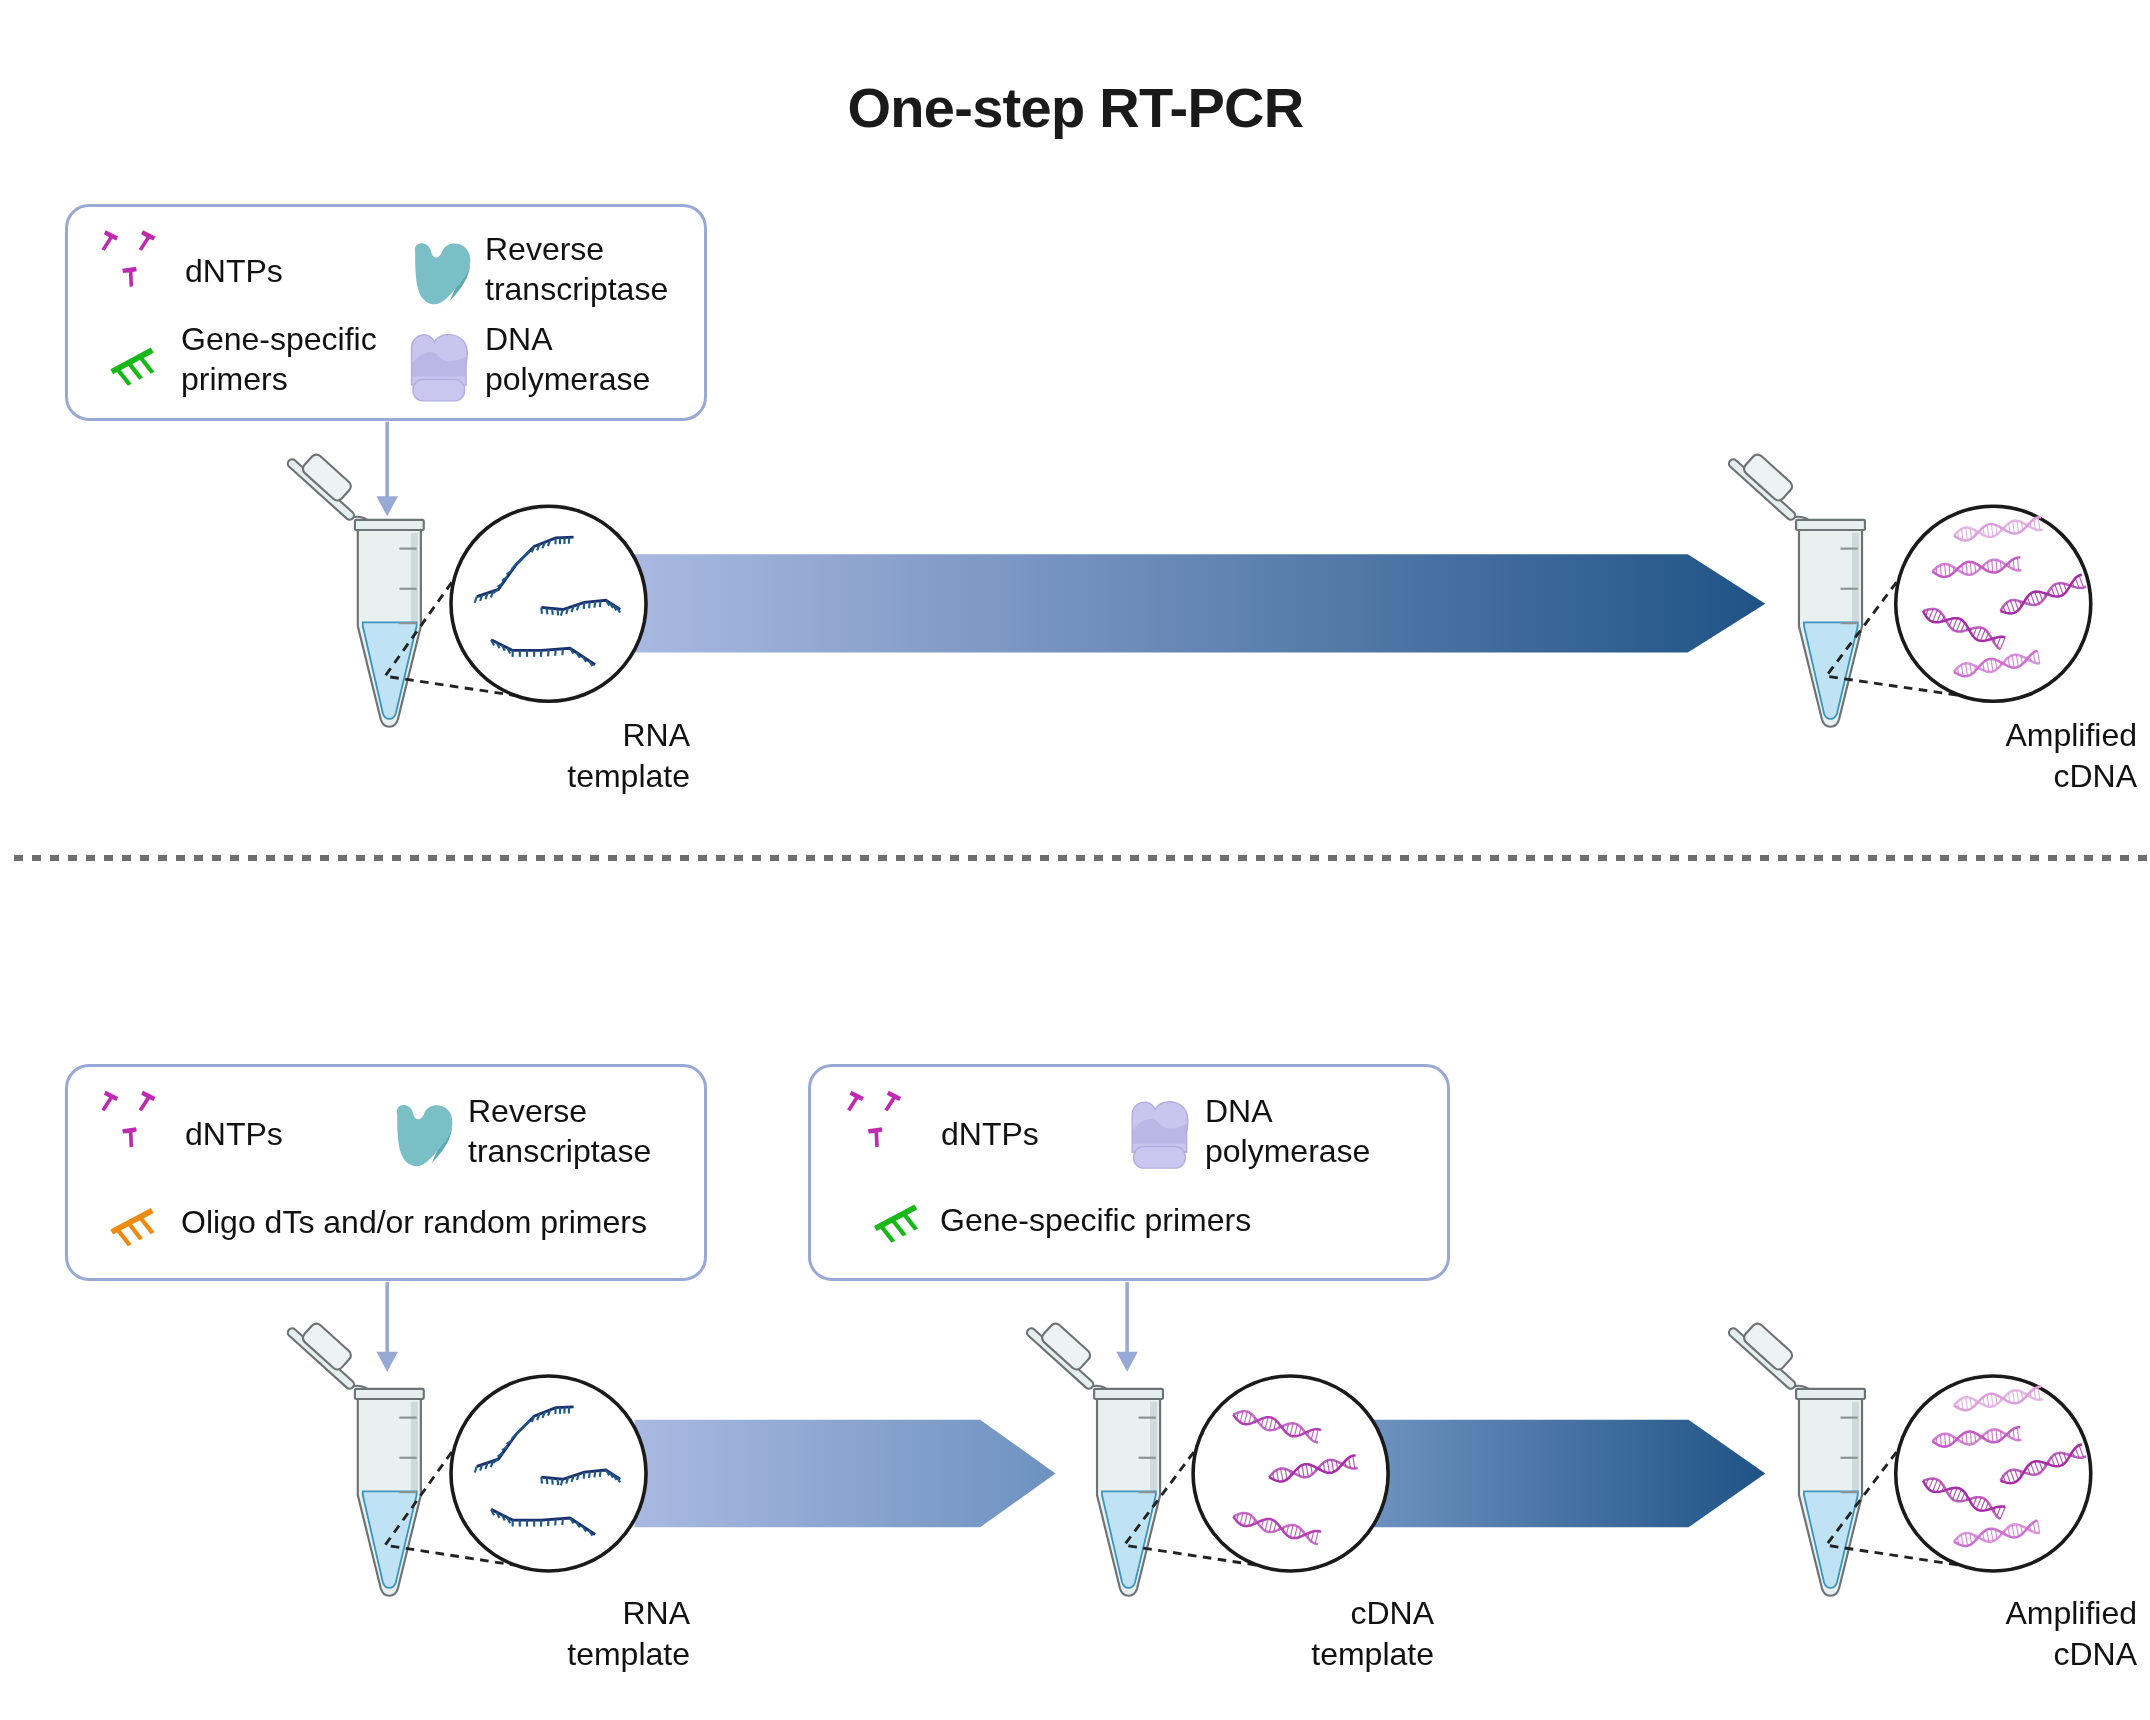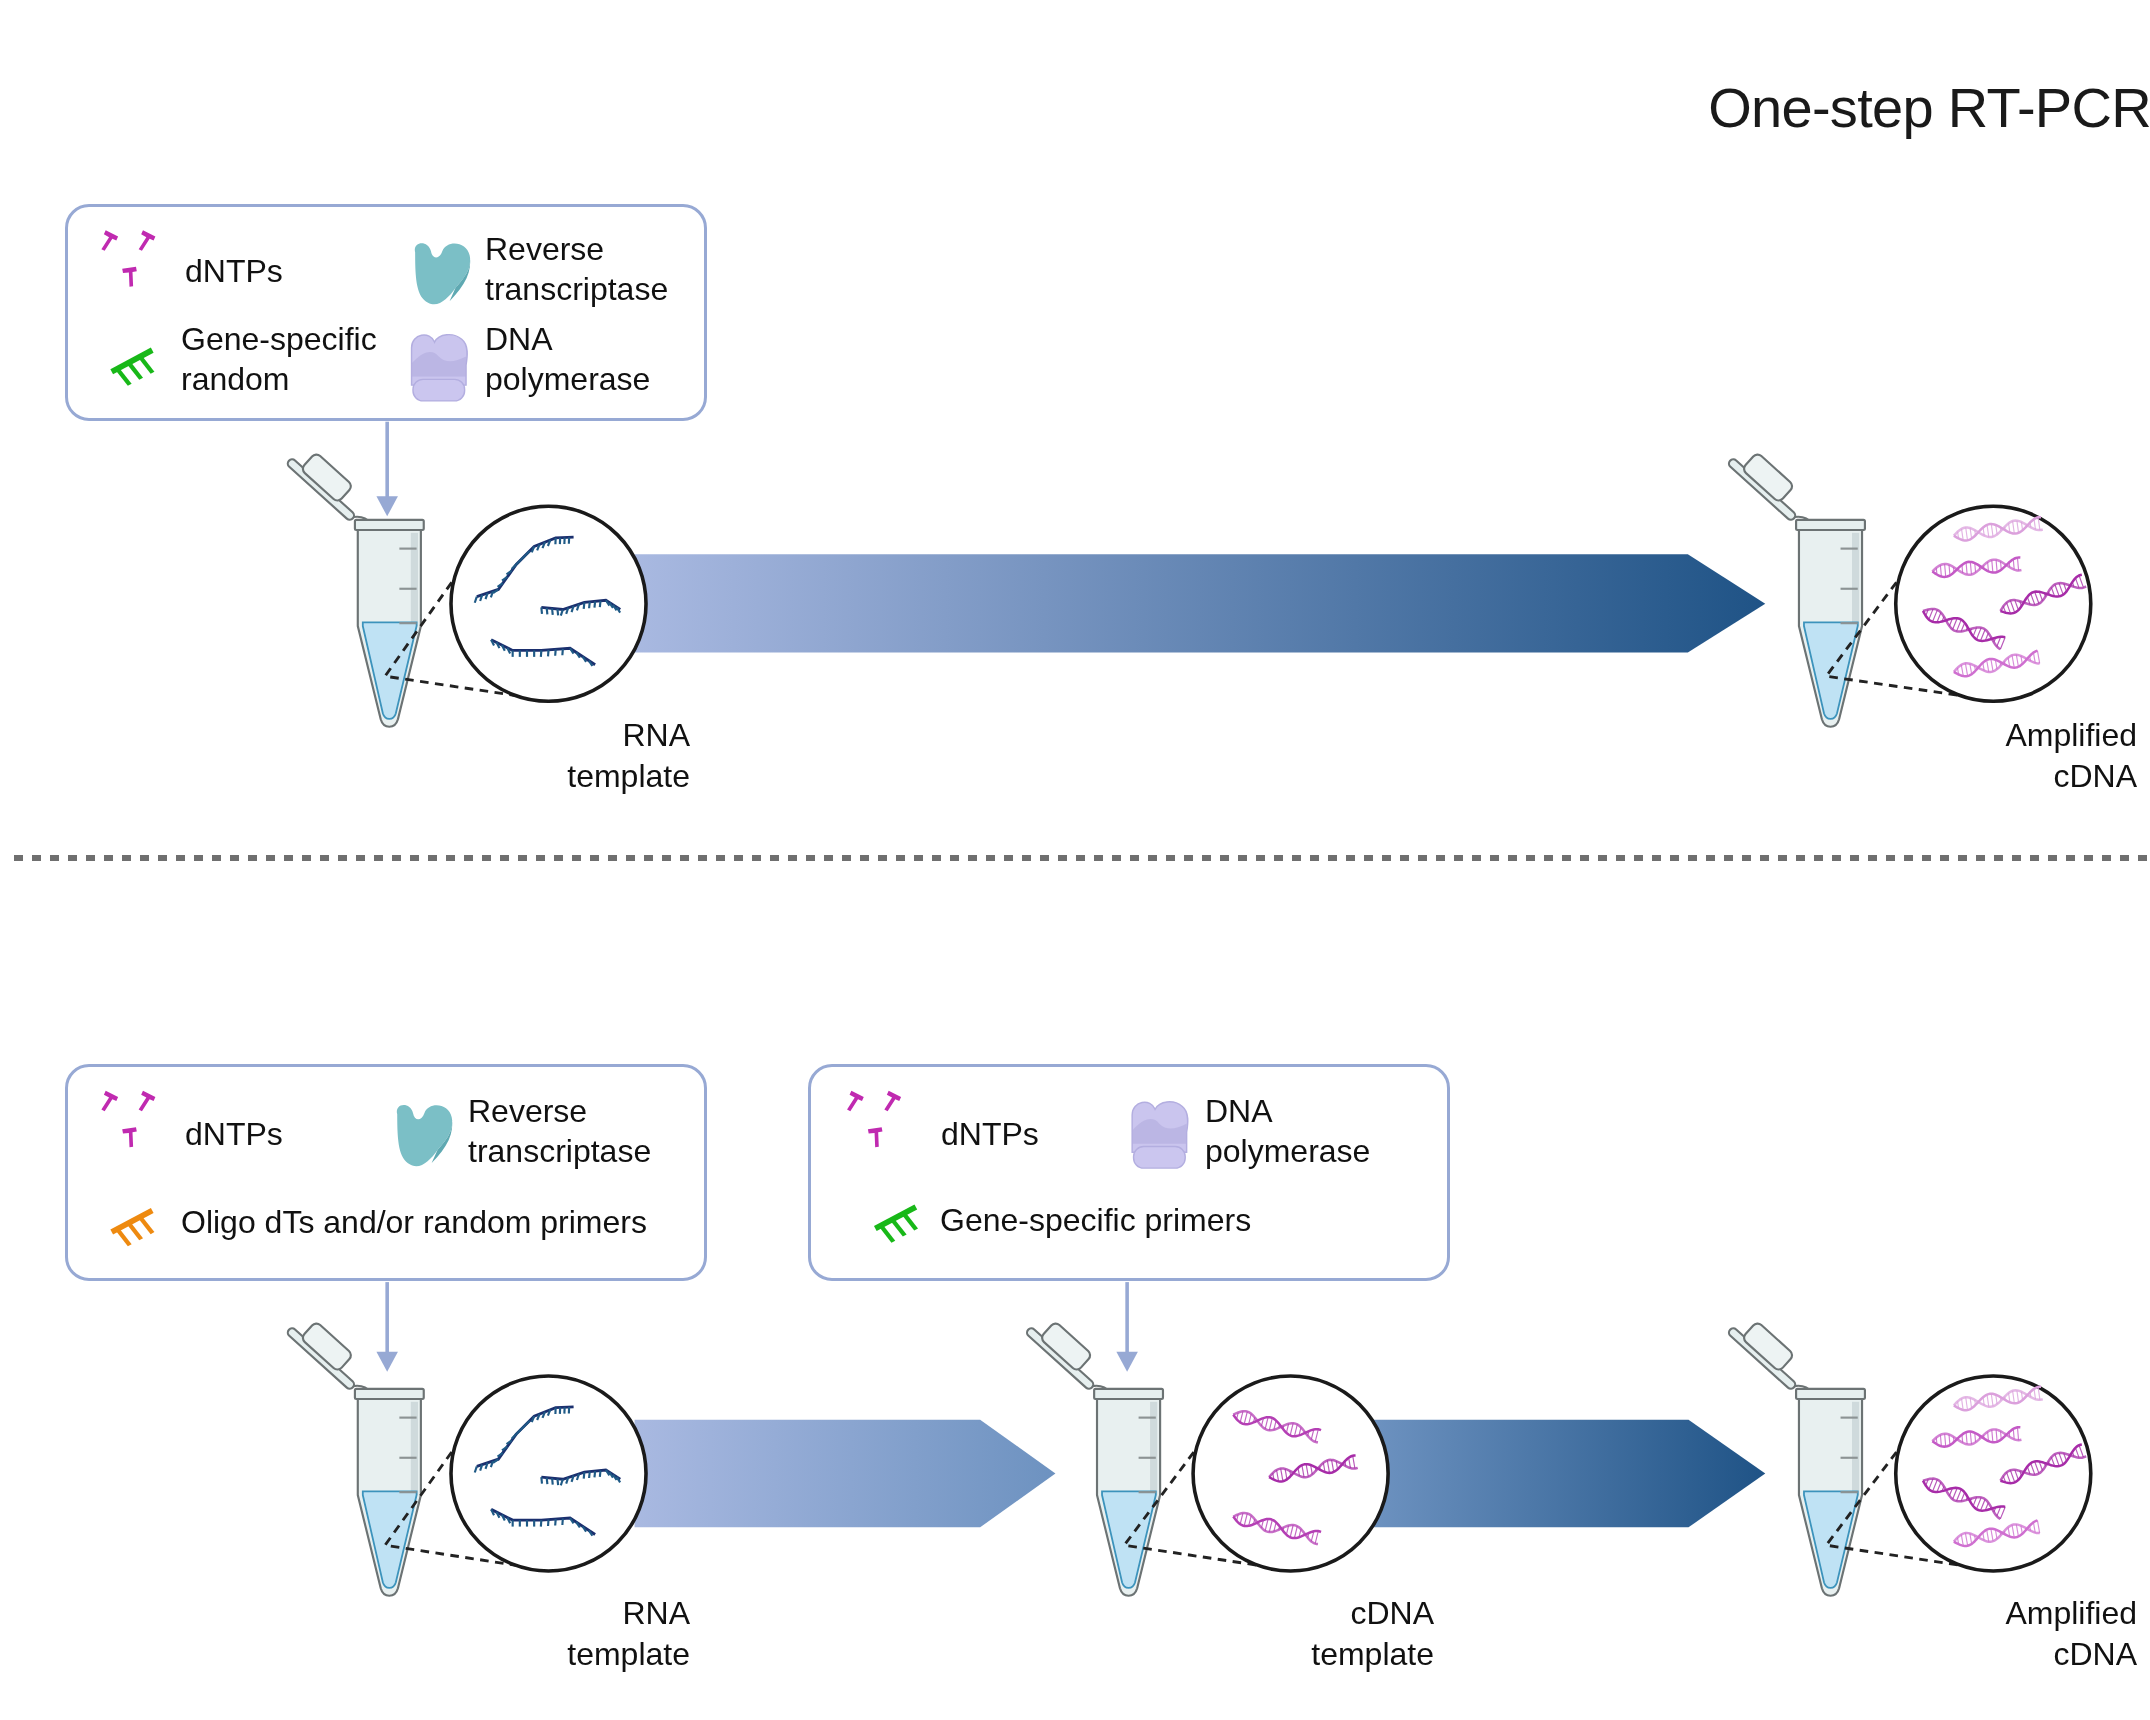--- a/index.html
+++ b/index.html
@@ -1,20 +1,20 @@
 <!DOCTYPE html>
 <html style="font-size:11.5px"><head>
 <meta charset="utf-8">
 <style>
   html, body { margin: 0; padding: 0; background: #ffffff; }
   body { width: 2151px; height: 1721px; position: relative; overflow: hidden;
          font-family: "Liberation Sans", "DejaVu Sans", sans-serif; color: #111; }
   #stage { position: absolute; left: 0; top: 0; width: 2151px; height: 1721px; }
-  .title { position: absolute; left: 0; width: 2151px; text-align: right;
-           font-weight: normal; font-size: 56px; color: #1a1a1a; letter-spacing: -0.7px; }
+  .title { position: absolute; left: 0; width: 2151px; text-align: center;
+           font-weight: bold; font-size: 56px; color: #1a1a1a; letter-spacing: -0.7px; }
   .reagent-box { position: absolute; border: 3.6px solid #97a9d4; border-radius: 24px;
                  background: #fff; box-sizing: border-box; }
   .r-label { position: absolute; font-size: 32px; line-height: 40px; color: #111; white-space: pre-line; }
   .tube-label { position: absolute; width: 287px; text-align: right; font-size: 32px;
                 line-height: 41px; color: #111; white-space: pre-line; }
   .arrow-text { position: absolute; text-align: center; color: #fff; font-weight: bold;
                 font-size: 39px; line-height: 47px; white-space: pre-line; }
   .separator { position: absolute; left: 14.3px; top: 855px; width: 2136px; height: 5.7px;
                background: repeating-linear-gradient(90deg, #6f6f6f 0 9.3px, transparent 9.3px 18px); }
   svg { position: absolute; left: 0; top: 0; overflow: visible; }
@@ -24,21 +24,21 @@
 
 <div id="stage">
 
   <div class="title" style="top:75px">One-step RT-PCR</div>
 
   <div class="reagent-box" style="left:65px;top:204px;width:642px;height:217px">
     <span class="r-label" style="left:117px;top:44px">dNTPs</span>
     <span class="r-label" style="left:417px;top:21.5px">Reverse
 transcriptase</span>
     <span class="r-label" style="left:113px;top:112px">Gene-specific
-random</span>
+primers</span>
     <span class="r-label" style="left:417px;top:112px">DNA
 polymerase</span>
   </div>
 
   <div class="arrow-text" style="left:717px;top:577px;width:896px">Reverse transcription + PCR</div>
 
   <div class="tube-label" style="left:403px;top:715px">RNA
 template</div>
   <div class="tube-label" style="left:1850px;top:715px">Amplified
 cDNA</div>

